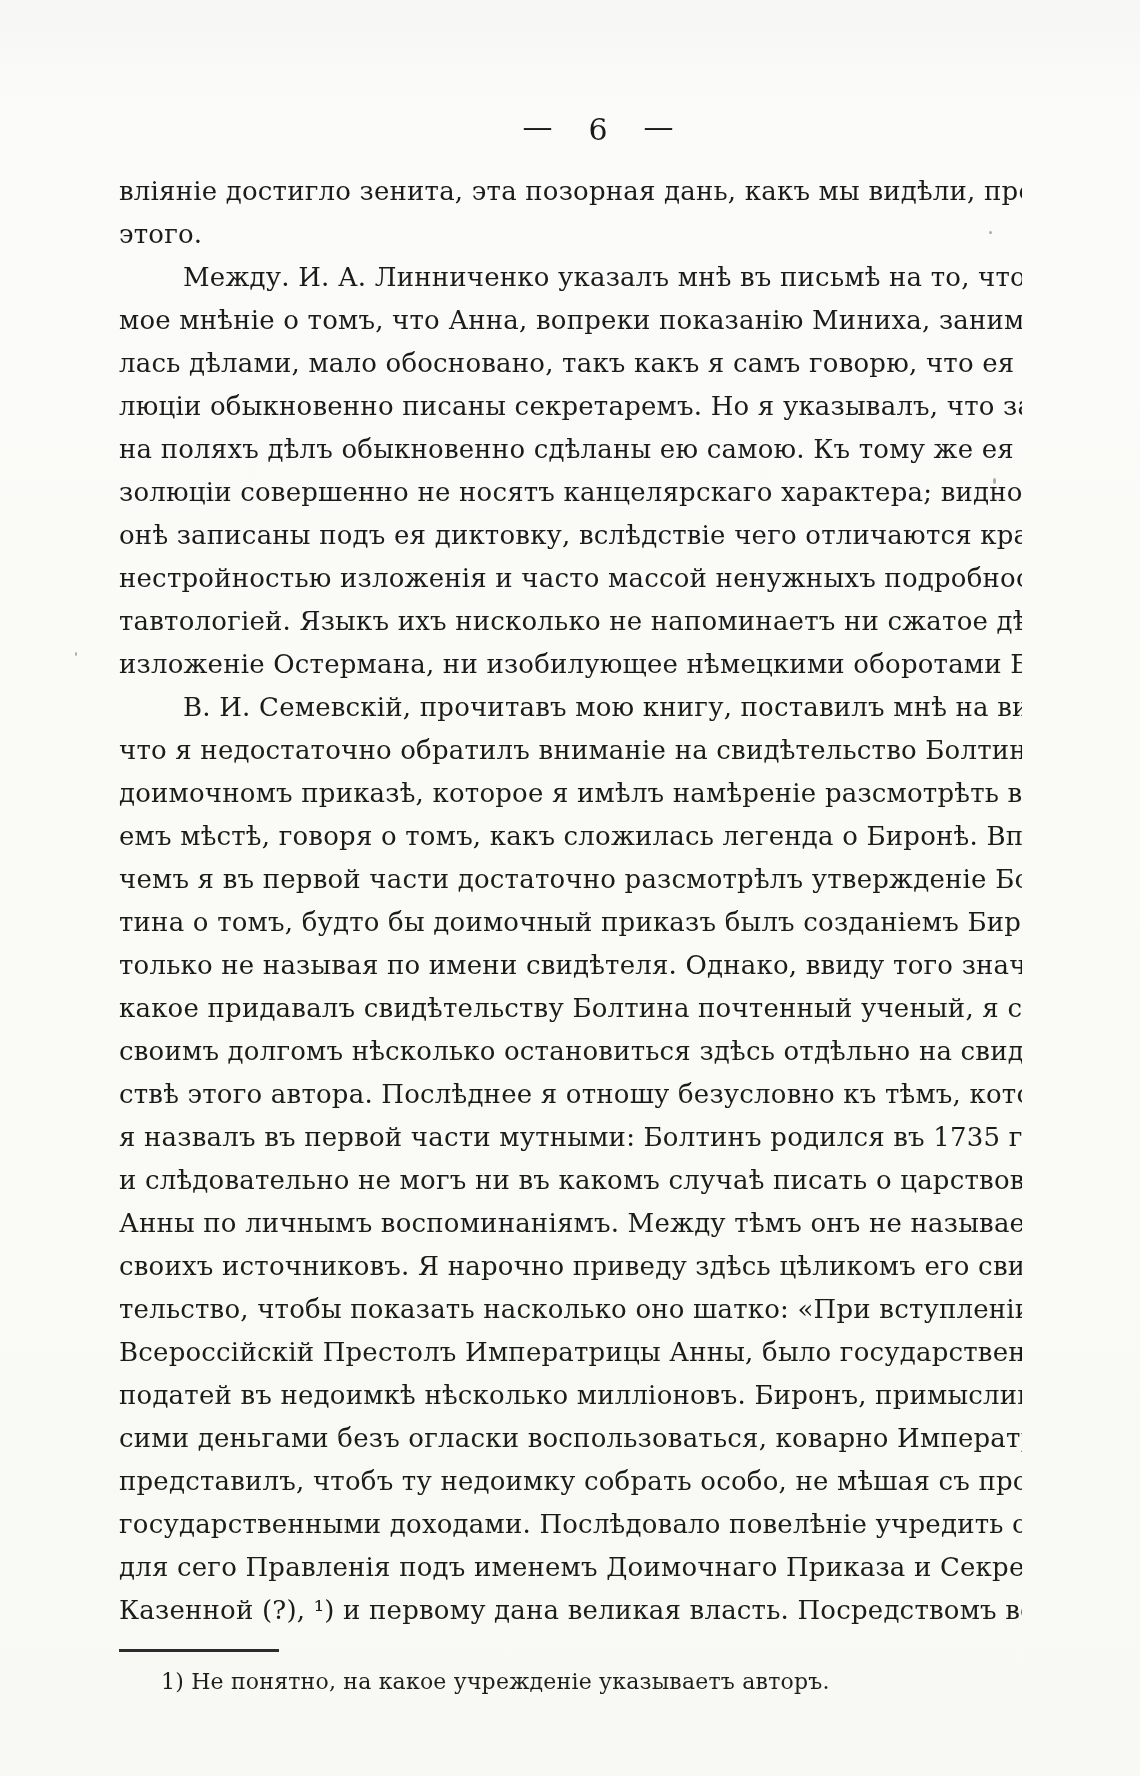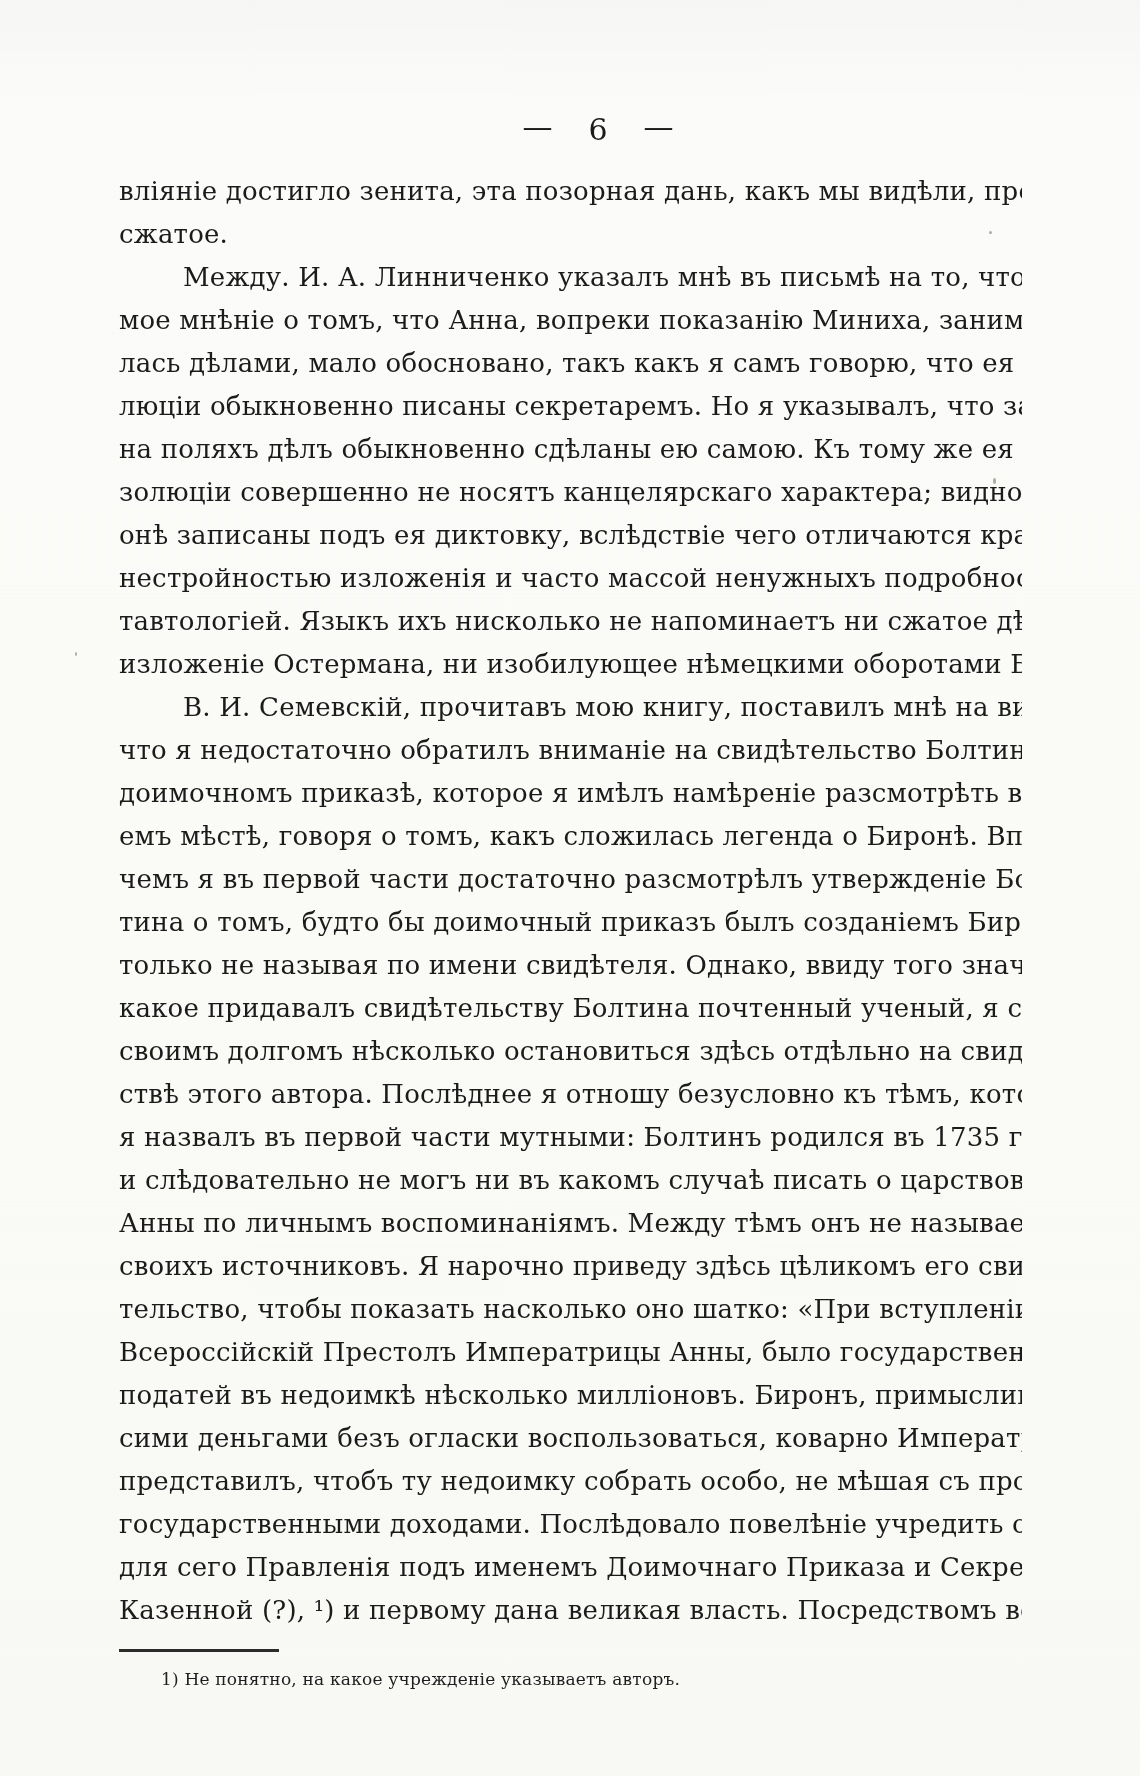--- a/index.html
+++ b/index.html
@@ -50,21 +50,21 @@
     width: 903px;
   }
   .footnote-rule {
     width: 160px;
     height: 0;
     border: none;
     border-top: 3px solid #2c2c2c;
     margin: 0 0 17px 0;
   }
   .footnote-text {
-    font-size: 17px;
+    font-size: 22px;
     padding-left: 42px;
     letter-spacing: 0.2px;
     color: #1e1e1e;
   }
   .speck {
     position: absolute;
     background: #6a6a66;
     border-radius: 50%;
     opacity: 0.55;
   }
@@ -76,21 +76,21 @@
 
   <div class="page-number-row">
     <span class="pn-dash">—</span>
     <span class="pn-number">6</span>
     <span class="pn-dash">—</span>
   </div>
 
   <div class="text-block">
     <div>
         <div class="line">вліяніе достигло зенита, эта позорная дань, какъ мы видѣли, прекра-</div>
-        <div class="line short-last">сжатое.</div>
+        <div class="line short-last">этого.</div>
       </div>
     <div>
         <div class="line indent">Между. И. А. Линниченко указалъ мнѣ въ письмѣ на то, что</div>
         <div class="line">мое мнѣніе о томъ, что Анна, вопреки показанію Миниха, занима-</div>
         <div class="line">лась дѣлами, мало обосновано, такъ какъ я самъ говорю, что ея резо-</div>
         <div class="line">люціи обыкновенно писаны секретаремъ. Но я указывалъ, что замѣтки</div>
         <div class="line">на поляхъ дѣлъ обыкновенно сдѣланы ею самою. Къ тому же ея ре-</div>
         <div class="line">золюціи совершенно не носятъ канцелярскаго характера; видно, что</div>
         <div class="line">онѣ записаны подъ ея диктовку, вслѣдствіе чего отличаются крайней</div>
         <div class="line">нестройностью изложенія и часто массой ненужныхъ подробностей и</div>

